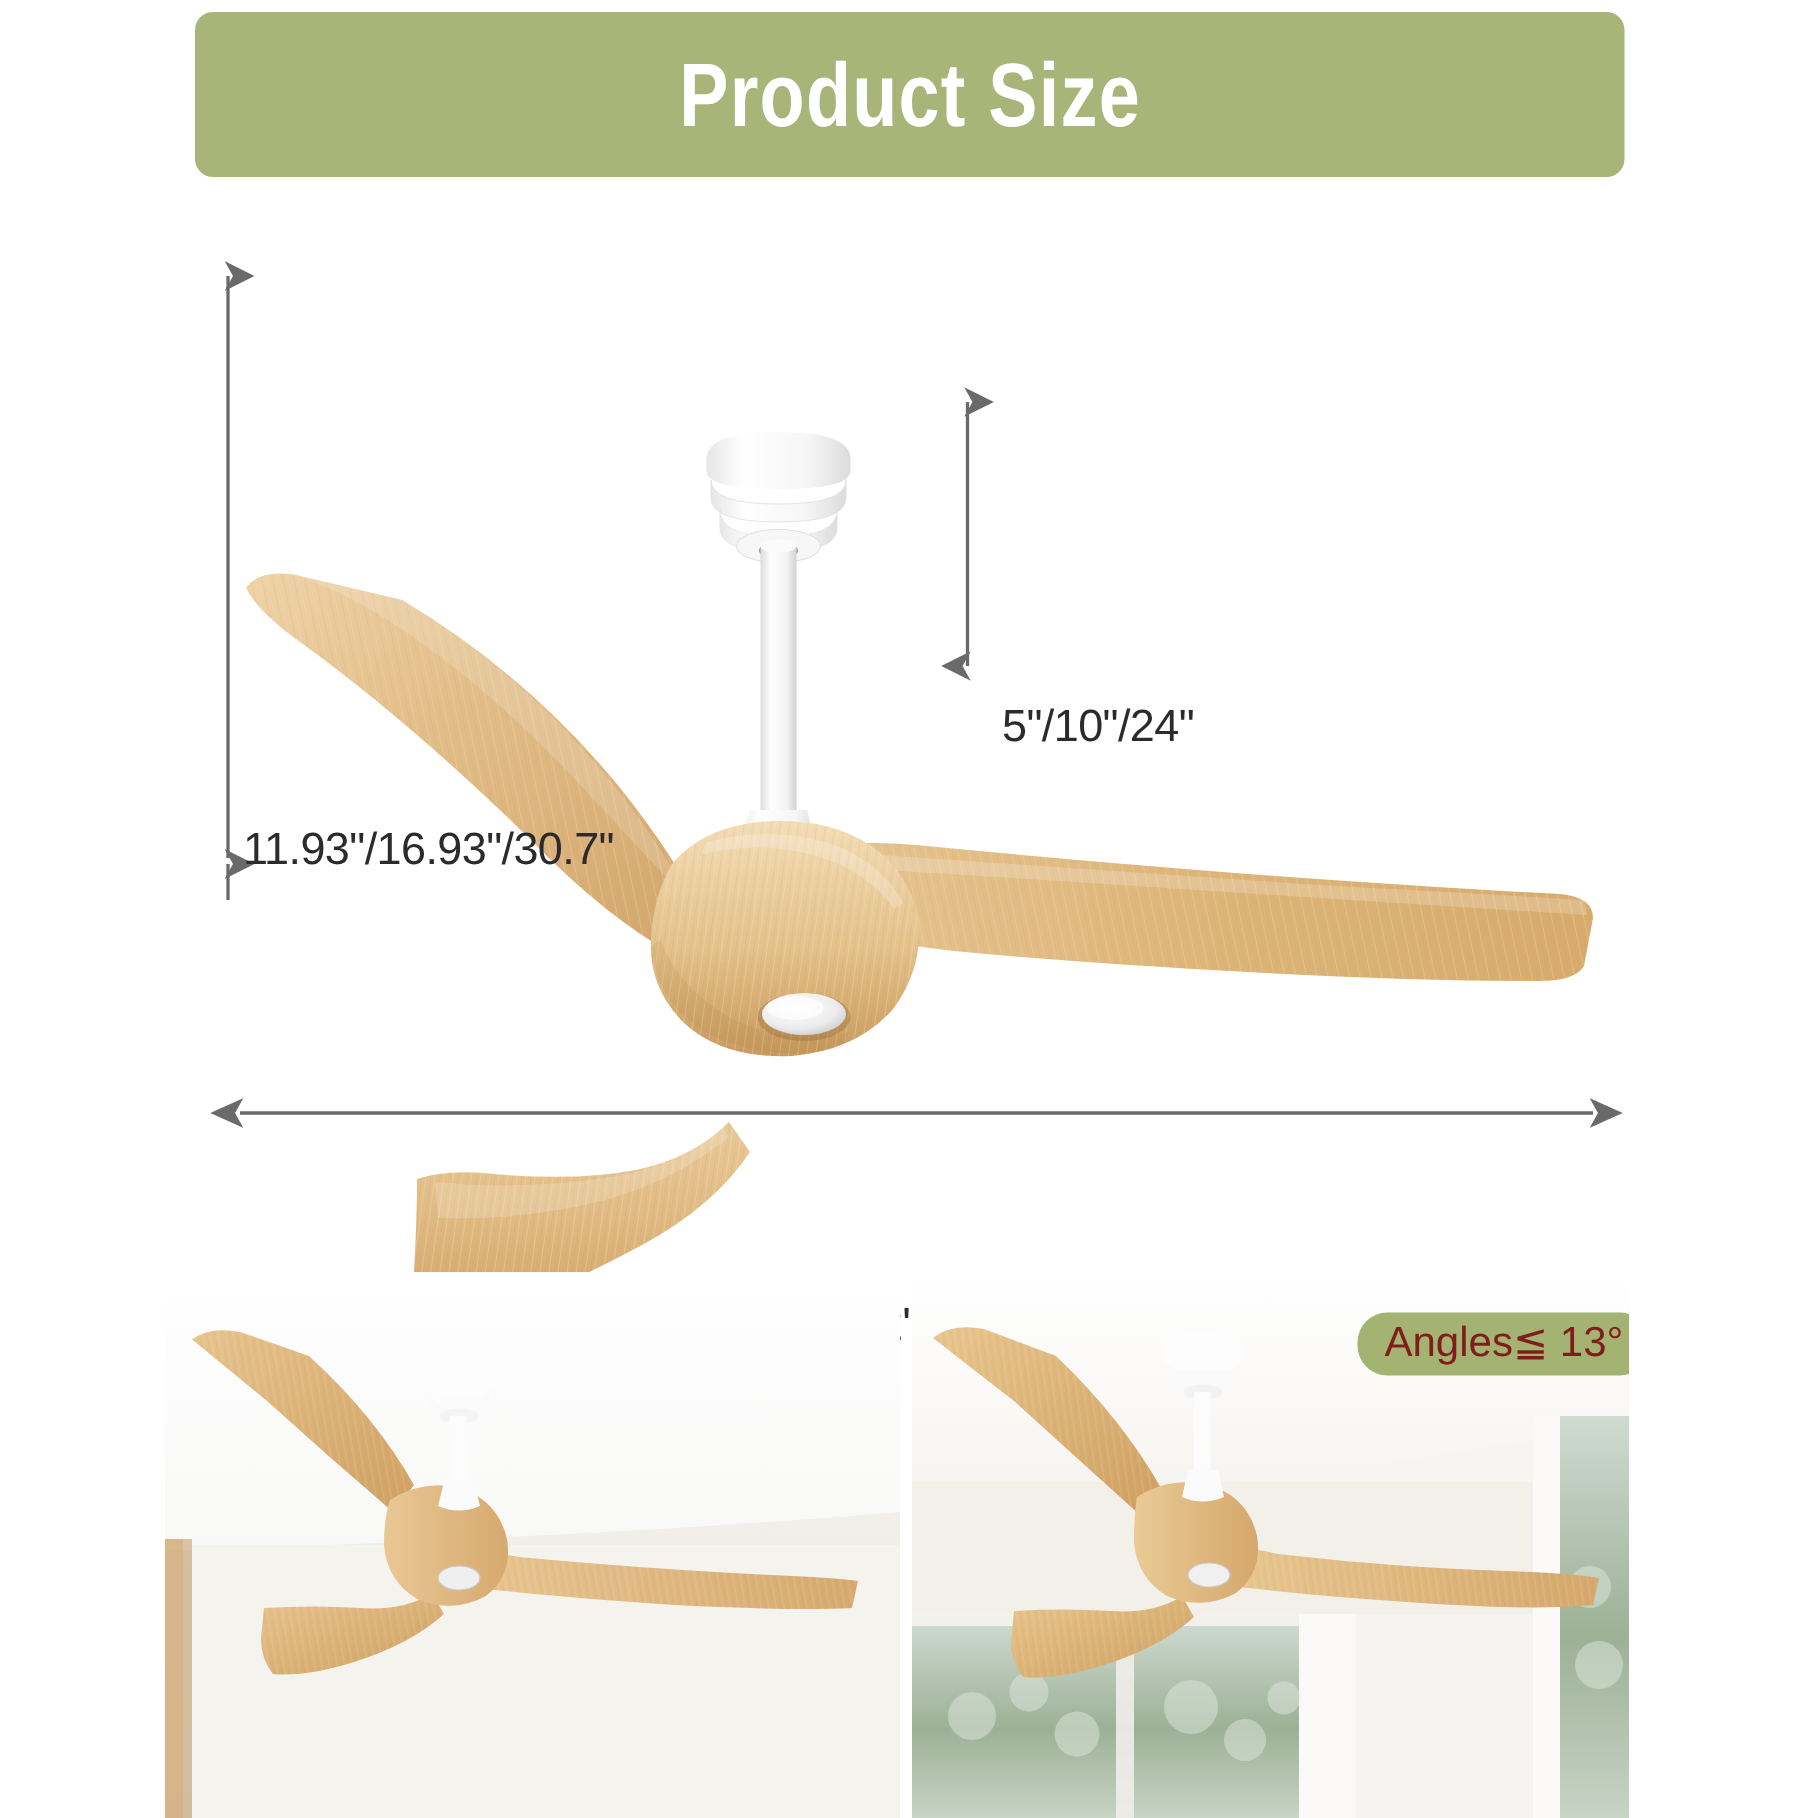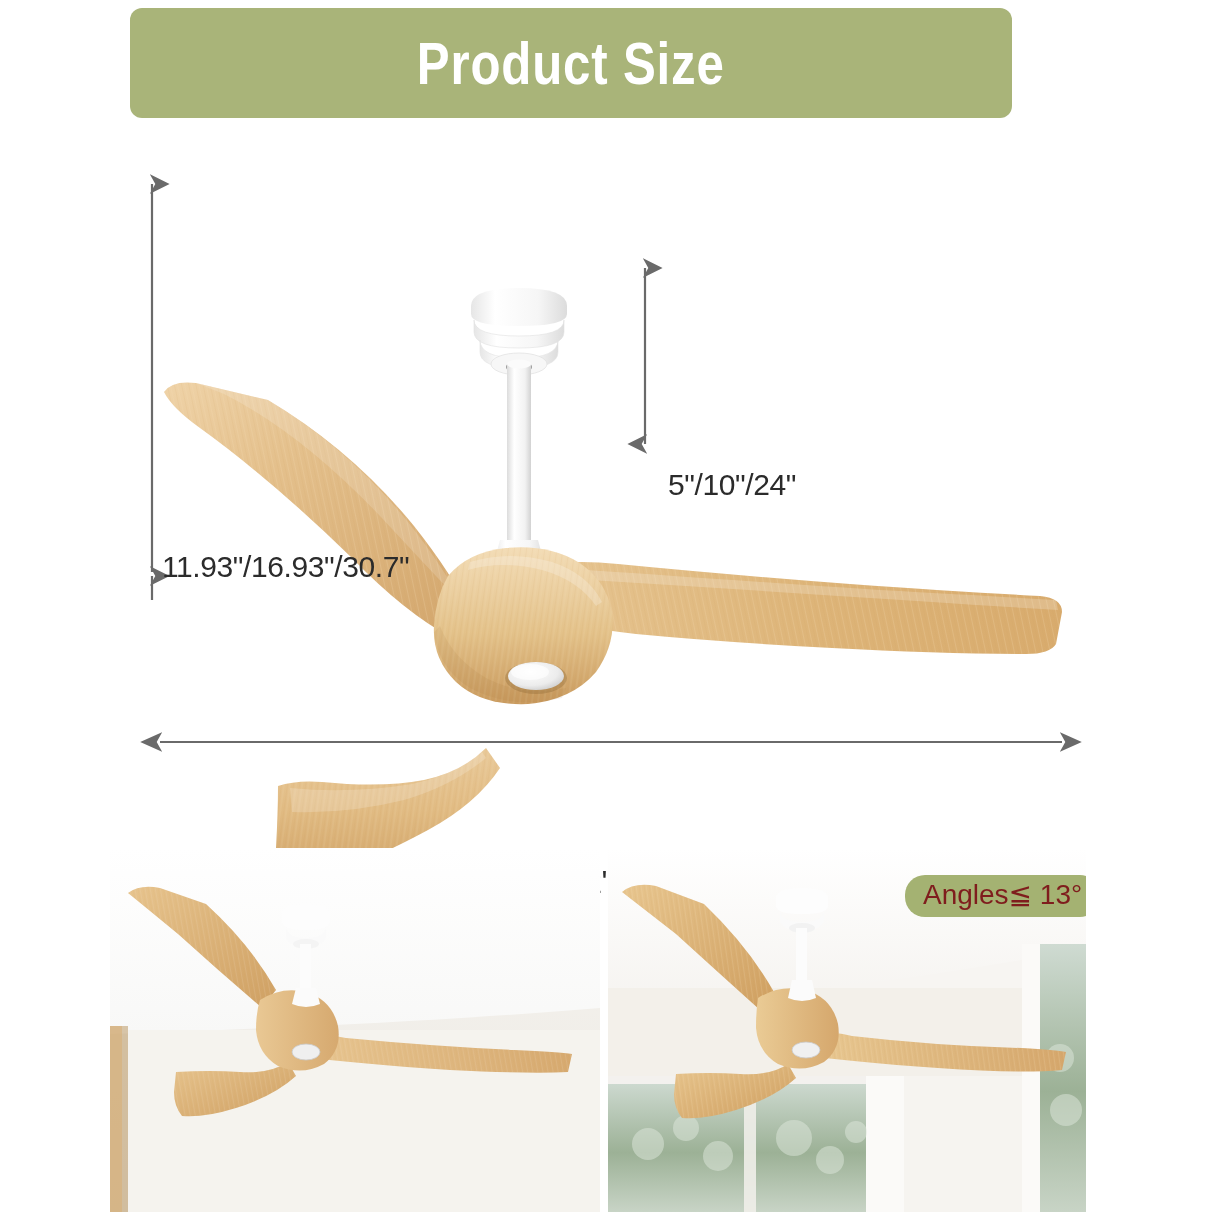--- a/index.html
+++ b/index.html
@@ -4,21 +4,21 @@
 <style>
   html,body{margin:0;padding:0;background:#ffffff;}
   body{
     width:1212px;height:1212px;position:relative;overflow:hidden;
     font-family:"Liberation Sans", sans-serif;
     -webkit-font-smoothing:antialiased;
   }
 
   
   .banner{
-    position:absolute;left:130px;top:8px;width:882px;height:110px;
+    position:absolute;left:130px;top:8px;width:953px;height:110px;
     background:#a9b479;border-radius:12px;
     display:flex;align-items:center;justify-content:center;
   }
   .banner-title{
     color:#ffffff;font-weight:bold;font-size:60px;letter-spacing:1px;
     transform:scaleX(.82);transform-origin:center;
     font-family:"Liberation Sans", sans-serif;
     white-space:nowrap;
   }
 

